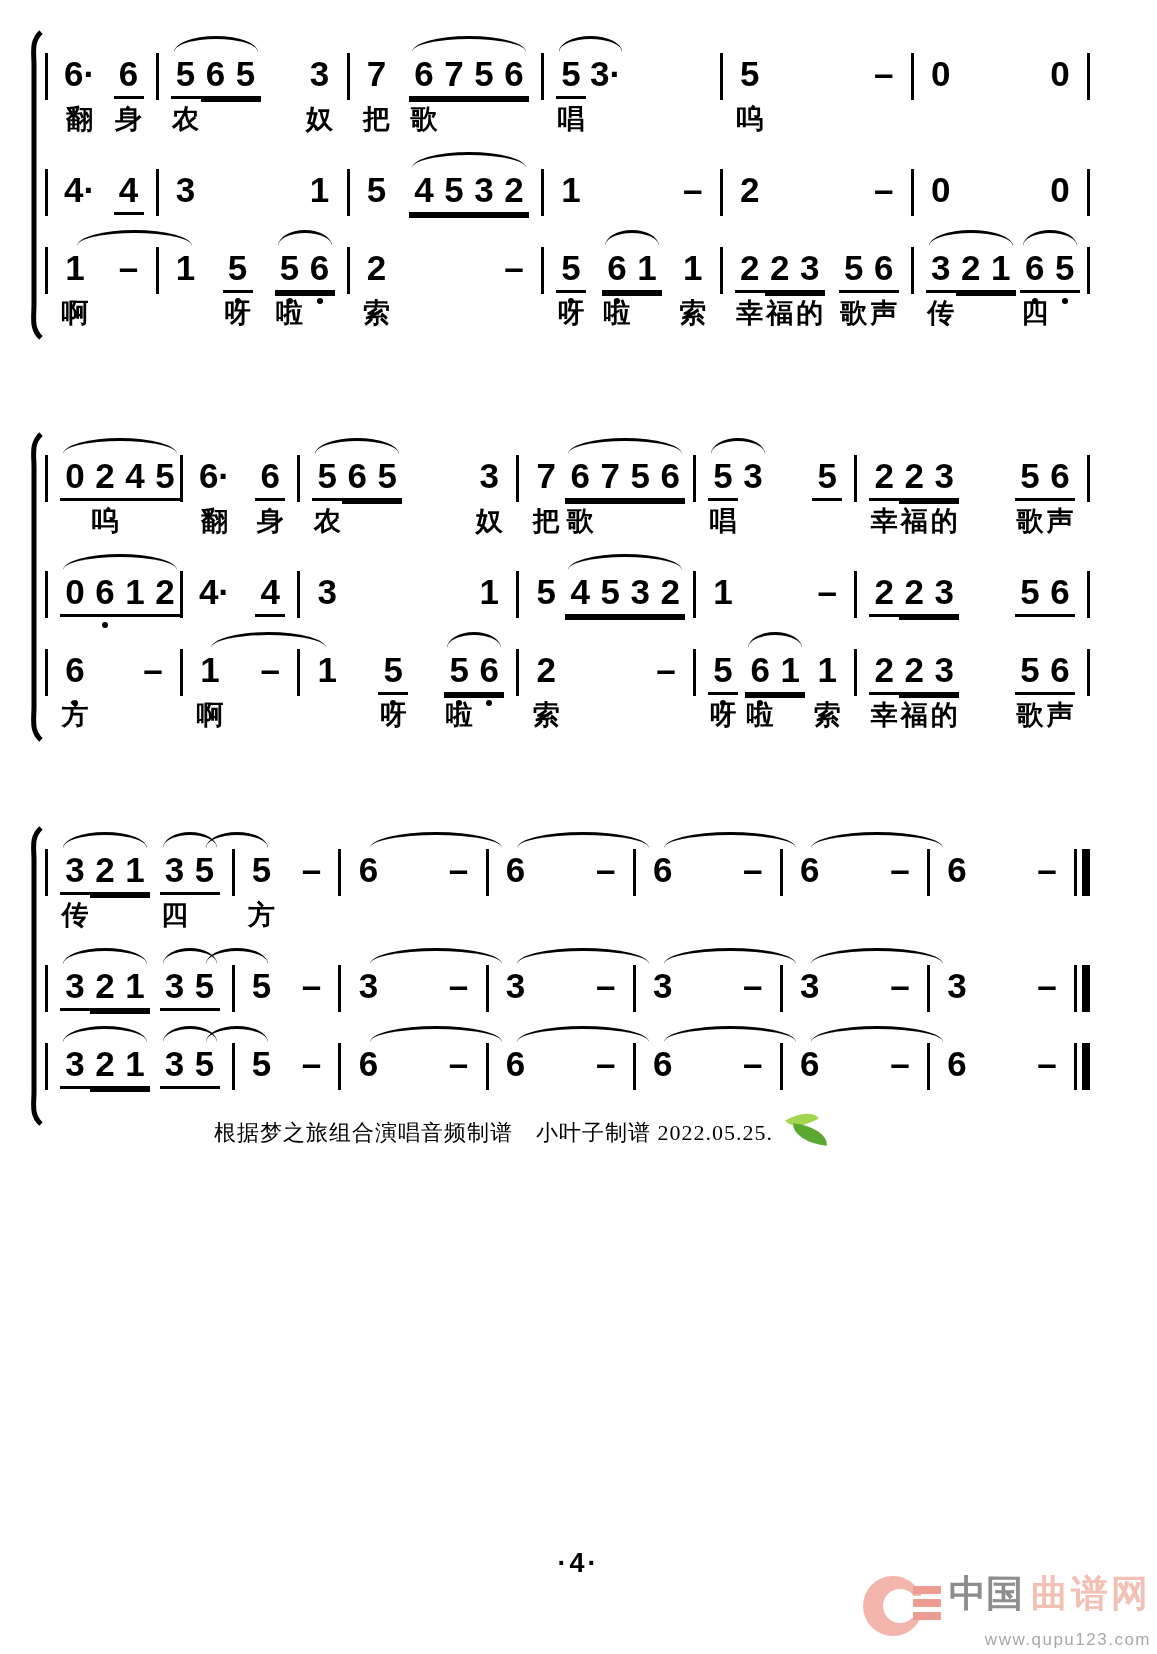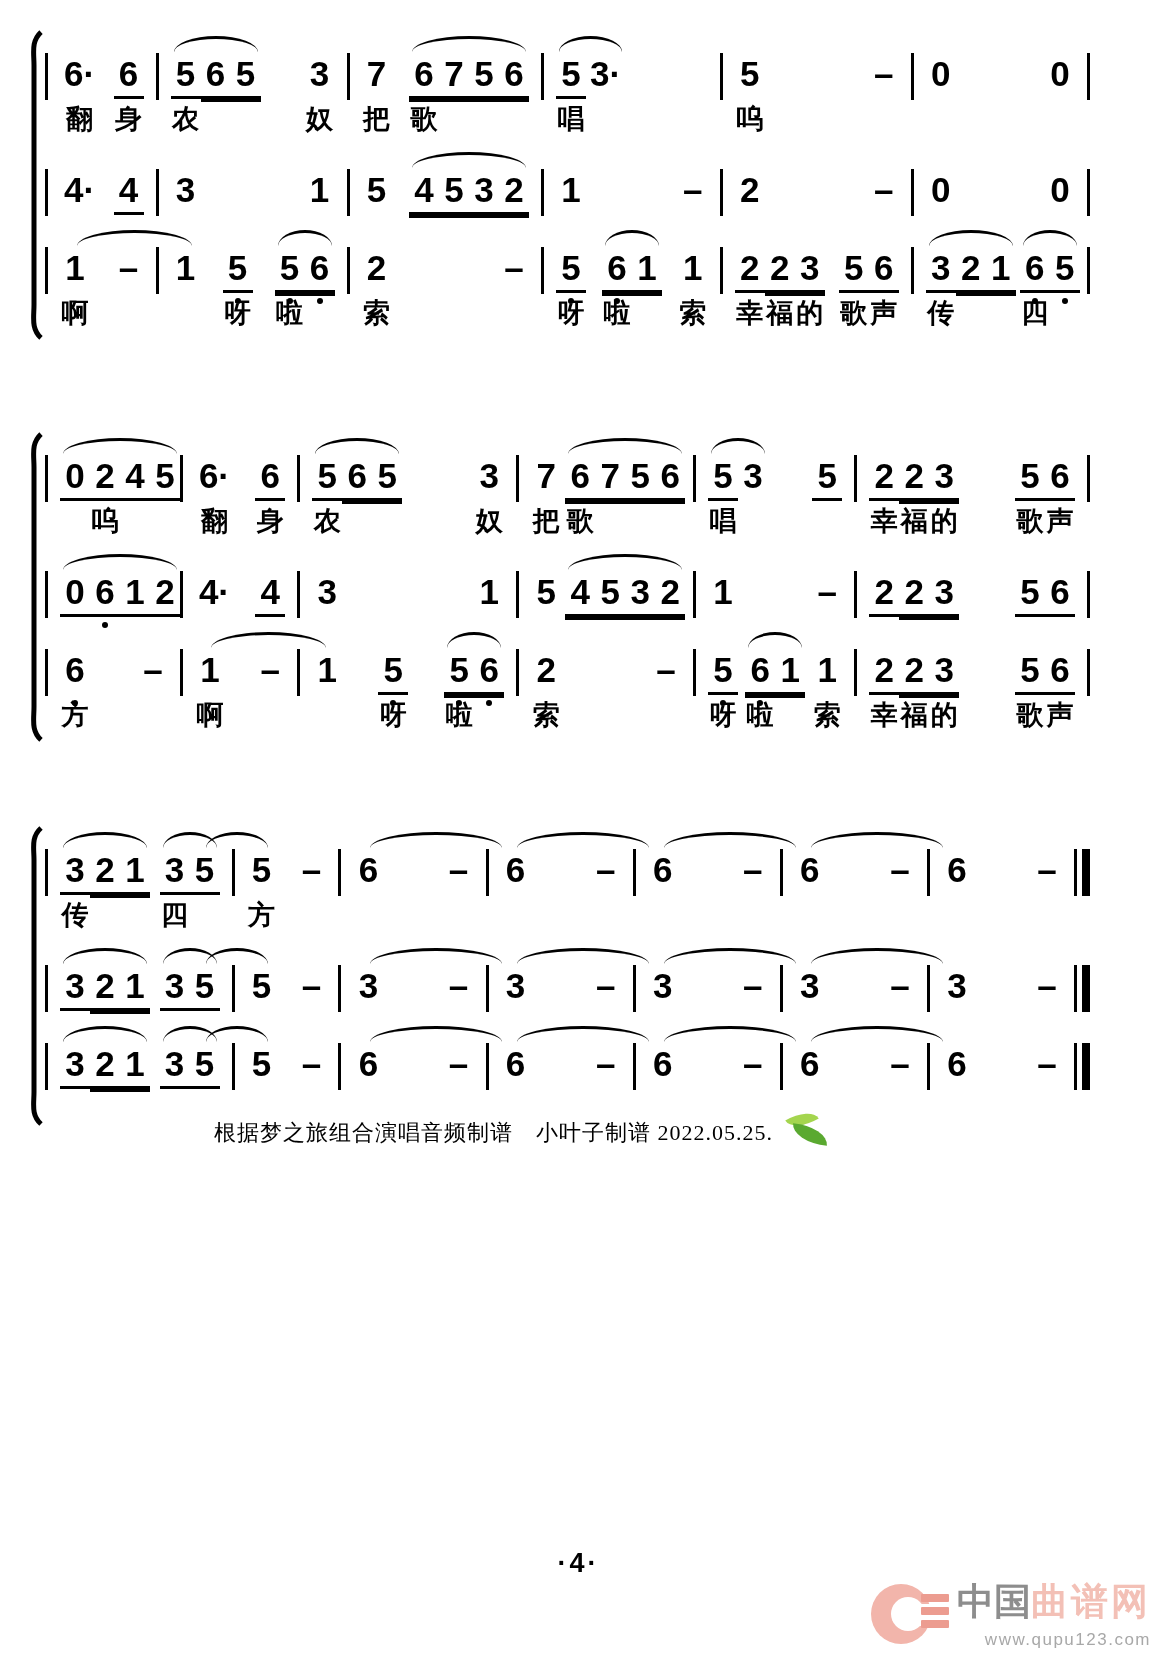--- a/index.html
+++ b/index.html
@@ -48,22 +48,22 @@
   .logo{position:absolute;right:6px;bottom:4px;display:flex;align-items:flex-start;gap:8px;}
   .logo-mark{position:relative;width:78px;height:66px;flex:none;}
   .ring{position:absolute;left:0;top:2px;width:60px;height:60px;border-radius:50%;background:#f2b5ab;}
   .ring::after{content:"";position:absolute;left:20px;top:13px;width:34px;height:34px;border-radius:50%;background:#fff;}
   .ring::before{content:"";position:absolute;right:-8px;top:20px;width:24px;height:22px;background:#fff;}
   .bars{position:absolute;right:0;top:12px;display:flex;flex-direction:column;gap:5px;}
   .bars b{width:28px;height:8px;background:#ec9c90;display:block;border-radius:1px;}
   .logo-text{display:flex;flex-direction:column;align-items:flex-end;}
   .l-top{white-space:nowrap;line-height:40px;}
   .cn1{color:#8d8d8d;font-size:37px;font-weight:700;}
-  .cn2{color:#f3c0b6;font-size:37px;font-weight:700;letter-spacing:3px;margin-left:0;}
-  .l-url{color:#a8a8a8;font-size:17px;letter-spacing:1.5px;margin-top:1px;
+  .cn2{color:#f3c0b6;font-size:37px;font-weight:700;letter-spacing:3px;margin-left:8px;}
+  .l-url{color:#a8a8a8;font-size:17px;letter-spacing:1.5px;margin-top:9px;
          font-family:"Liberation Sans", sans-serif;}
 </style>
 </head>
 <body>
 
 <div class="page">
 
   <div class="sheet" id="score">
       <div class="system sys1">
         <div class="brace">

